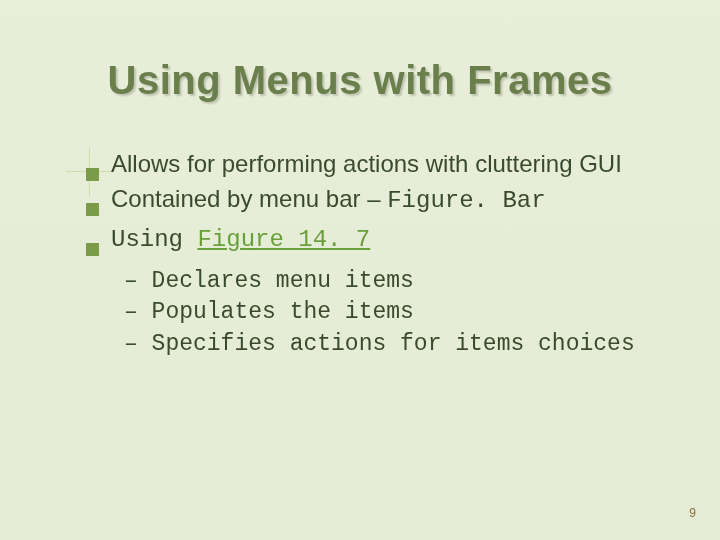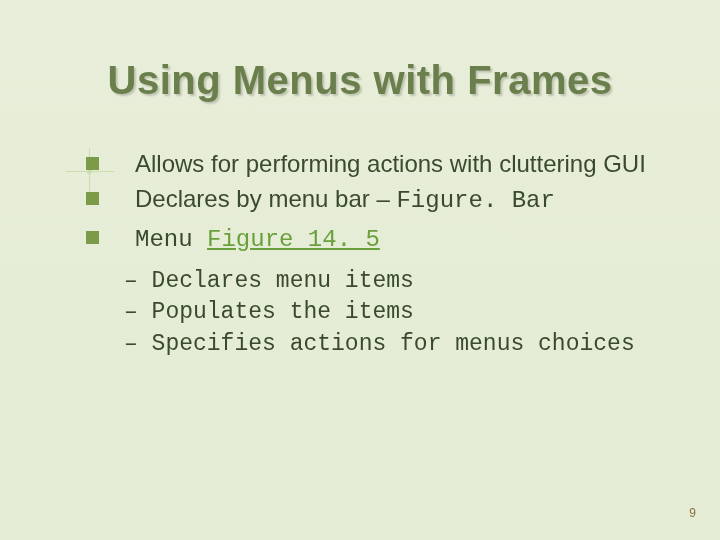--- a/index.html
+++ b/index.html
@@ -34,23 +34,22 @@
   .body {
     position: absolute;
     top: 148px;
     left: 86px;
     right: 40px;
     font-size: 24px;
     line-height: 1.30;
   }
   .bullet-row {
     display: flex;
-    align-items: flex-start;
+    align-items: flex-end;
     margin-bottom: 2px;
-    gap: 24px;
   }
   .square {
     flex: 0 0 auto;
     width: 13px;
     height: 13px;
     background: #7b9b49;
     margin-top: 9px;
     margin-right: 12px;
   }
   .bullet-text {
@@ -123,35 +122,35 @@
     <div class="bullet-row">
       <div class="square"></div>
       <div class="bullet-text">
         <span>Allows for performing actions with cluttering GUI</span><span class="mono"></span>
       </div>
     </div>
 
     <div class="bullet-row">
       <div class="square"></div>
       <div class="bullet-text">
-        <span>Declares by menu bar – </span><span class="mono">Figure. Bar</span>
+        <span>Contained by menu bar – </span><span class="mono">Figure. Bar</span>
       </div>
     </div>
 
 
     <div class="bullet-row" style="margin-top:6px;">
       <div class="square"></div>
       <div class="bullet-text">
-        <span class="mono">Menu </span><span class="figlink">Figure 14. 5</span>
+        <span class="mono">Using </span><span class="figlink">Figure 14. 7</span>
       </div>
     </div>
 
     <div class="sub-block">
       <div class="sub-row"><span>Declares menu items</span></div>
       <div class="sub-row"><span>Populates the items</span></div>
-      <div class="sub-row"><span>Specifies actions for menus choices</span></div>
+      <div class="sub-row"><span>Specifies actions for items choices</span></div>
     </div>
 
   </div>
 
   <div class="pagenum">9</div>
 
 </div>
 
 </body></html>

